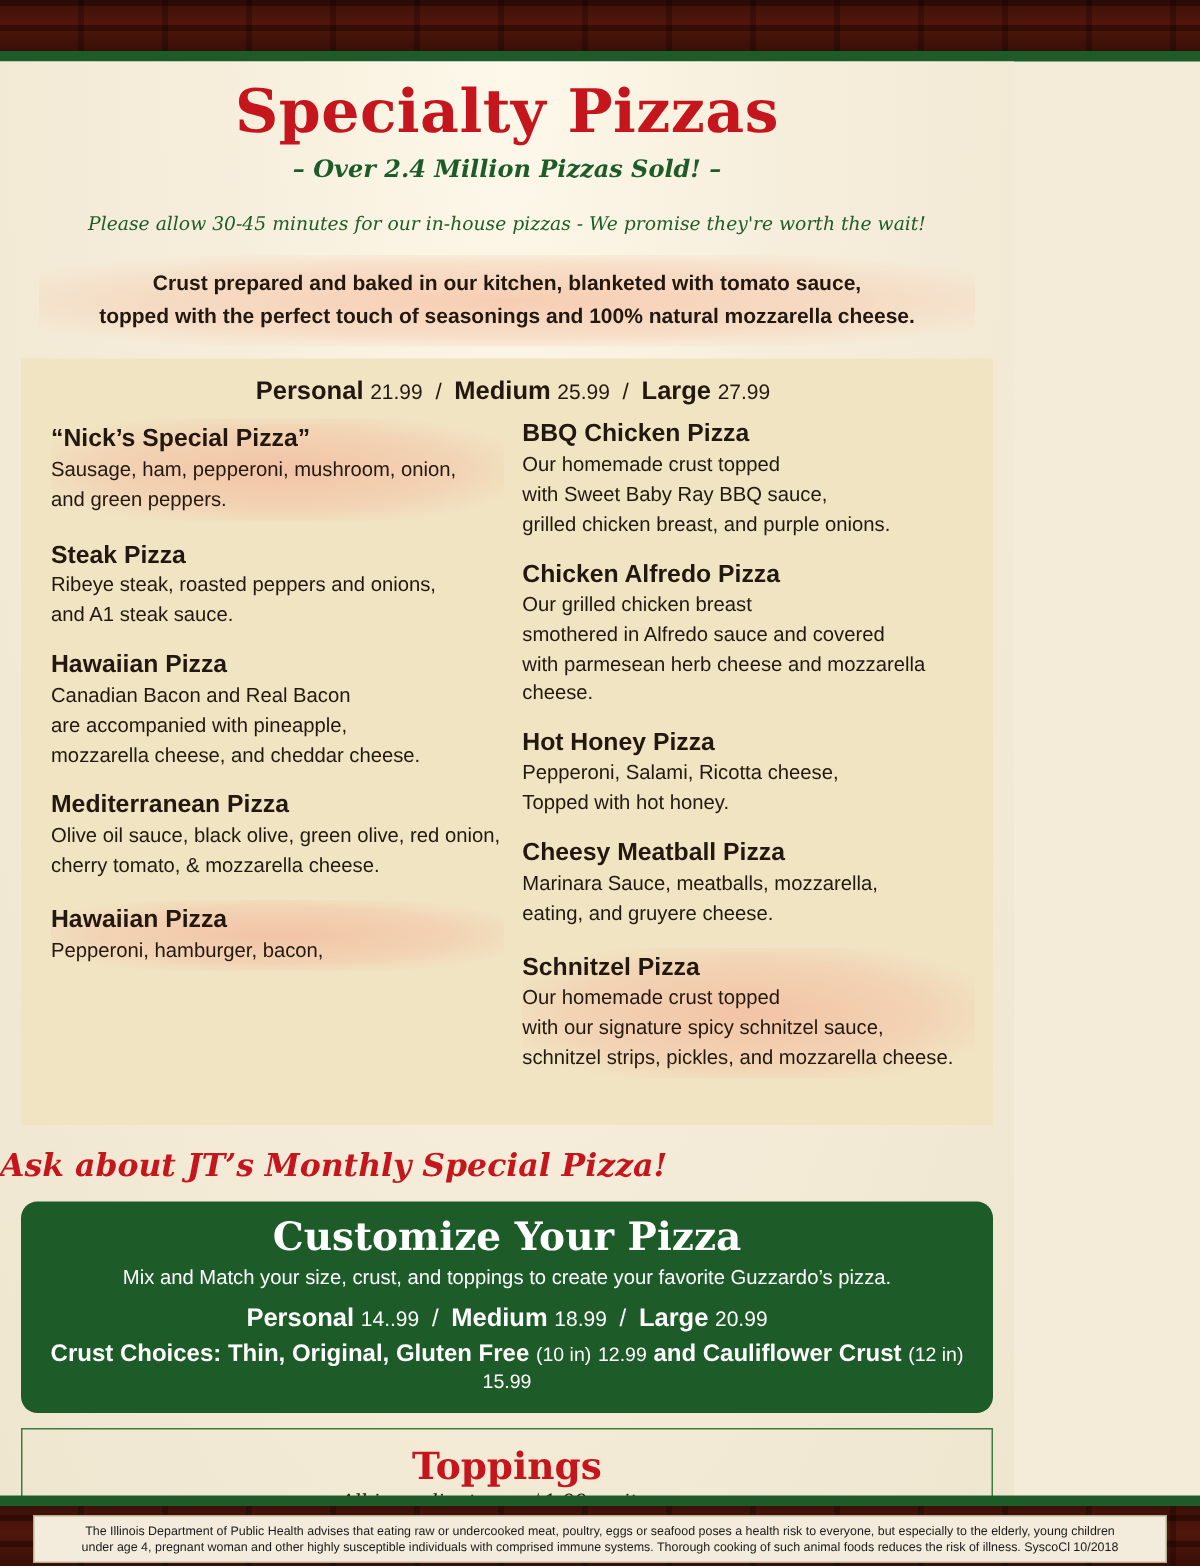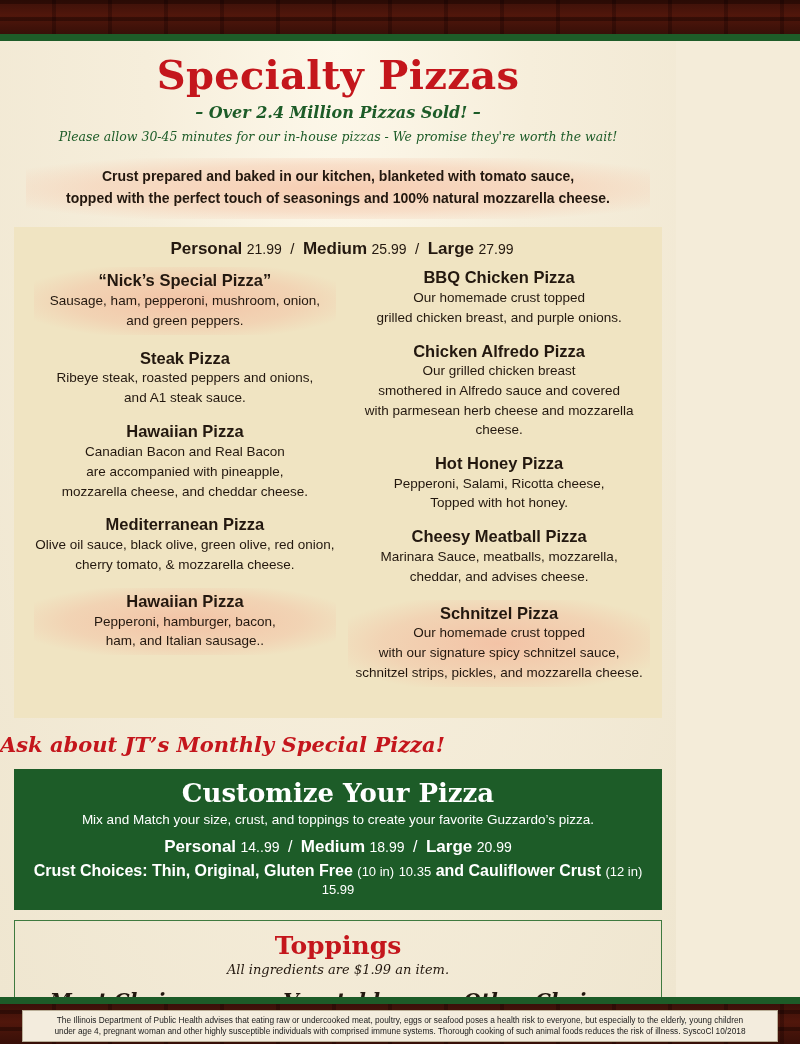--- a/index.html
+++ b/index.html
@@ -84,21 +84,21 @@
     font-weight: bold;
     font-size: 16px;
     color: #1d5c28;
     margin-top: 6px;
   }
   .note {
     font-family: "DejaVu Serif", serif;
     font-style: italic;
     font-size: 12.5px;
     color: #1d5c28;
-    margin-top: 7px;
+    margin-top: 19px;
   }
 
   .crust-banner {
     margin: 14px 26px 0 26px;
     padding: 8px 0 10px 0;
     text-align: center;
     background: radial-gradient(ellipse at 50% 50%, #f6cdb2 0%, rgba(246,205,178,.55) 55%, rgba(246,205,178,0) 85%);
   }
   .crust-banner div {
     font-size: 14px;
@@ -132,21 +132,21 @@
     padding: 0 4px;
   }
 
   .cols {
     display: flex;
     justify-content: space-between;
     padding: 0 6px;
   }
   .col { width: 49%; }
 
-  .item { margin-bottom: 13px; text-align: center; }
+  .item { margin-bottom: 13px; }
   .item.hl {
     background: radial-gradient(ellipse at 50% 50%, #f3c3a6 0%, rgba(243,195,166,.5) 55%, rgba(243,195,166,0) 82%);
     padding: 3px 0 4px 0;
   }
   .item-name {
     font-size: 16.5px;
     font-weight: bold;
     color: #23180f;
     line-height: 1.25;
   }
@@ -166,20 +166,21 @@
     color: #c4161c;
     margin: 14px 0 12px 0;
   }
 
   .custom {
     margin: 0 14px;
     background: #1d5c28;
     color: #ffffff;
     text-align: center;
     padding: 9px 8px 12px 8px;
+    border-radius: 11px;
   }
   .custom h2 {
     font-family: "DejaVu Serif", serif;
     font-size: 26px;
     margin: 0 0 4px 0;
     font-weight: bold;
   }
   .custom .mix {
     font-size: 13.5px;
     margin-bottom: 10px;
@@ -310,50 +311,50 @@
 
           <div class="item">
             <div class="item-name">Mediterranean Pizza</div>
             <div class="item-desc">Olive oil sauce, black olive, green olive, red onion,</div>
             <div class="item-desc">cherry tomato, &amp; mozzarella cheese.</div>
           </div>
 
           <div class="item hl">
             <div class="item-name">Hawaiian Pizza</div>
             <div class="item-desc">Pepperoni, hamburger, bacon,</div>
-            <div class="item-desc">ham, and Italian sausage..</div>
           </div>
 
         </div>
 
         <div class="col">
 
           <div class="item">
             <div class="item-name">BBQ Chicken Pizza</div>
             <div class="item-desc">Our homemade crust topped</div>
+            <div class="item-desc">with Sweet Baby Ray BBQ sauce,</div>
             <div class="item-desc">grilled chicken breast, and purple onions.</div>
           </div>
 
           <div class="item">
             <div class="item-name">Chicken Alfredo Pizza</div>
             <div class="item-desc">Our grilled chicken breast</div>
             <div class="item-desc">smothered in Alfredo sauce and covered</div>
             <div class="item-desc">with parmesean herb cheese and mozzarella cheese.</div>
           </div>
 
           <div class="item">
             <div class="item-name">Hot Honey Pizza</div>
             <div class="item-desc">Pepperoni, Salami, Ricotta cheese,</div>
             <div class="item-desc">Topped with hot honey.</div>
           </div>
 
           <div class="item">
             <div class="item-name">Cheesy Meatball Pizza</div>
             <div class="item-desc">Marinara Sauce, meatballs, mozzarella,</div>
-            <div class="item-desc">cheddar, and advises cheese.</div>
+            <div class="item-desc">eating, and gruyere cheese.</div>
           </div>
 
           <div class="item hl">
             <div class="item-name">Schnitzel Pizza</div>
             <div class="item-desc">Our homemade crust topped</div>
             <div class="item-desc">with our signature spicy schnitzel sauce,</div>
             <div class="item-desc">schnitzel strips, pickles, and mozzarella cheese.</div>
           </div>
 
         </div>
@@ -373,21 +374,21 @@
         <span class="sz">Medium</span>
         <span class="pr">18.99</span>
         <span class="sep">/</span>
         <span class="sz">Large</span>
         <span class="pr">20.99</span>
       </div>
       <div class="crusts">
         <span>Crust Choices:</span>
         <span>Thin, Original,  Gluten Free</span>
         <span class="small">(10 in)</span>
-        <span class="small">10.35</span>
+        <span class="small">12.99</span>
         <span>and Cauliflower Crust</span>
         <span class="small">(12 in)</span>
         <span class="small">15.99</span>
       </div>
     </div>
 
     <div class="toppings">
       <h2>Toppings</h2>
       <div class="allin">All ingredients are $1.99 an item.</div>
       <div class="top-cols">

